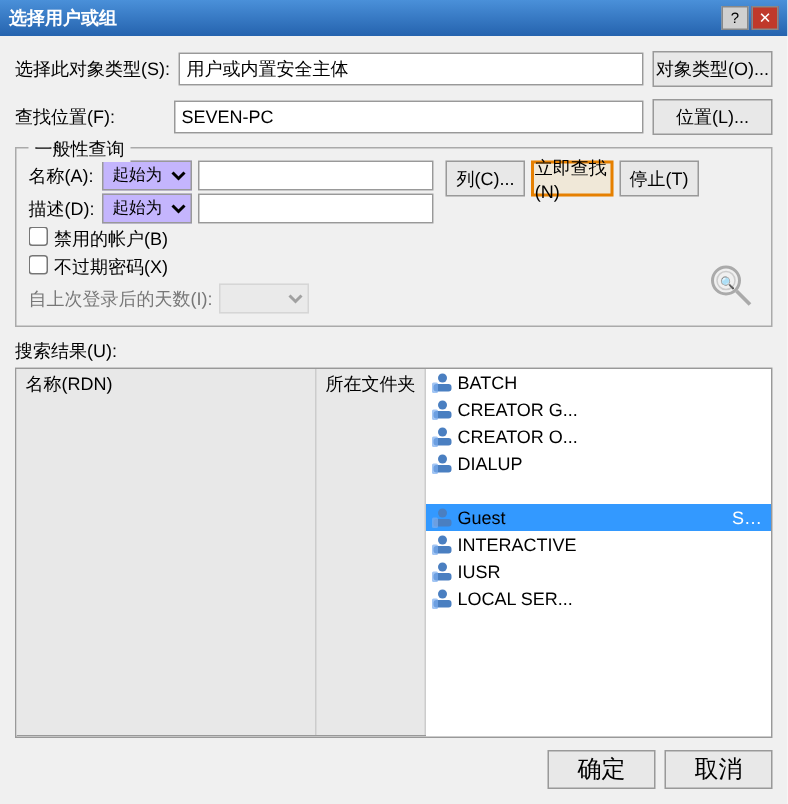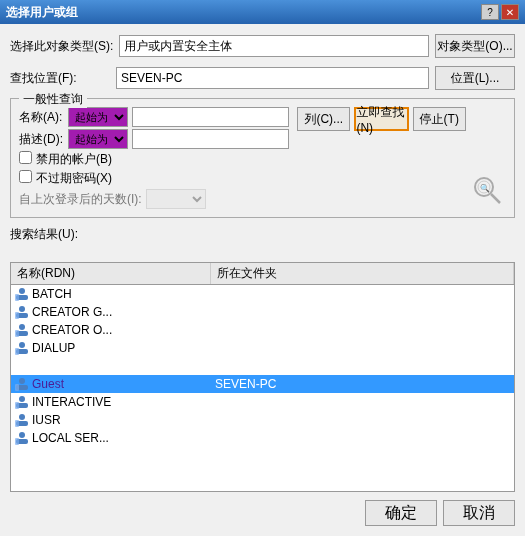--- a/index.html
+++ b/index.html
@@ -126,21 +126,21 @@
       gap: 4px;
     }
     .query-label {
       min-width: 45px;
       font-size: 12px;
     }
     .query-select {
       width: 60px;
       height: 20px;
       border: 1px solid #999;
-      background: #a21caf;
+      background: #c4b5fd;
       font-size: 11px;
       padding: 0 2px;
     }
     .query-input {
       flex: 1;
       height: 20px;
       border: 1px solid #999;
       background: white;
       font-size: 12px;
     }
@@ -194,30 +194,30 @@
     }
 
     .results-section {
       flex: 1;
       display: flex;
       flex-direction: column;
       min-height: 0;
     }
     .results-label {
       font-size: 12px;
-      margin-bottom: 19px;
+      margin-bottom: 2px;
     }
 
     .results-table-wrapper {
       flex: 1;
       border: 1px solid #999;
       background: white;
       overflow: hidden;
       display: flex;
-      flex-direction: column;
+      flex-direction: row;
       min-height: 0;
     }
     .results-header {
       display: flex;
       background: #e8e8e8;
       border-bottom: 1px solid #999;
       font-size: 12px;
     }
     .results-header-cell {
       padding: 2px 6px;
@@ -429,21 +429,21 @@
           <div class="result-row">
             <div class="result-cell"></div>
           </div>
           <div class="result-row selected">
             <div class="result-cell">
               <span style="display: inline-block; width: 14px; height: 14px; flex-shrink: 0;"><svg width="14" height="14" viewBox="0 0 14 14">
     <rect x="1" y="8" width="12" height="5" rx="2" fill="#4a7fc1"></rect>
     <circle cx="7" cy="4" r="3" fill="#4a7fc1"></circle>
     <rect x="0" y="7" width="4" height="7" rx="1" fill="#7aacee" opacity="0.7"></rect>
   </svg></span>
-              <span style="color: #4c1d95;">Guest</span>
+              <span style="color: #000000;">Guest</span>
             </div>
             <div class="result-cell" style="color: white;">SEVEN-PC</div>
           </div>
           <div class="result-row">
             <div class="result-cell">
               <span style="display: inline-block; width: 14px; height: 14px; flex-shrink: 0;"><svg width="14" height="14" viewBox="0 0 14 14">
     <rect x="1" y="8" width="12" height="5" rx="2" fill="#4a7fc1"></rect>
     <circle cx="7" cy="4" r="3" fill="#4a7fc1"></circle>
     <rect x="0" y="7" width="4" height="7" rx="1" fill="#7aacee" opacity="0.7"></rect>
   </svg></span>

